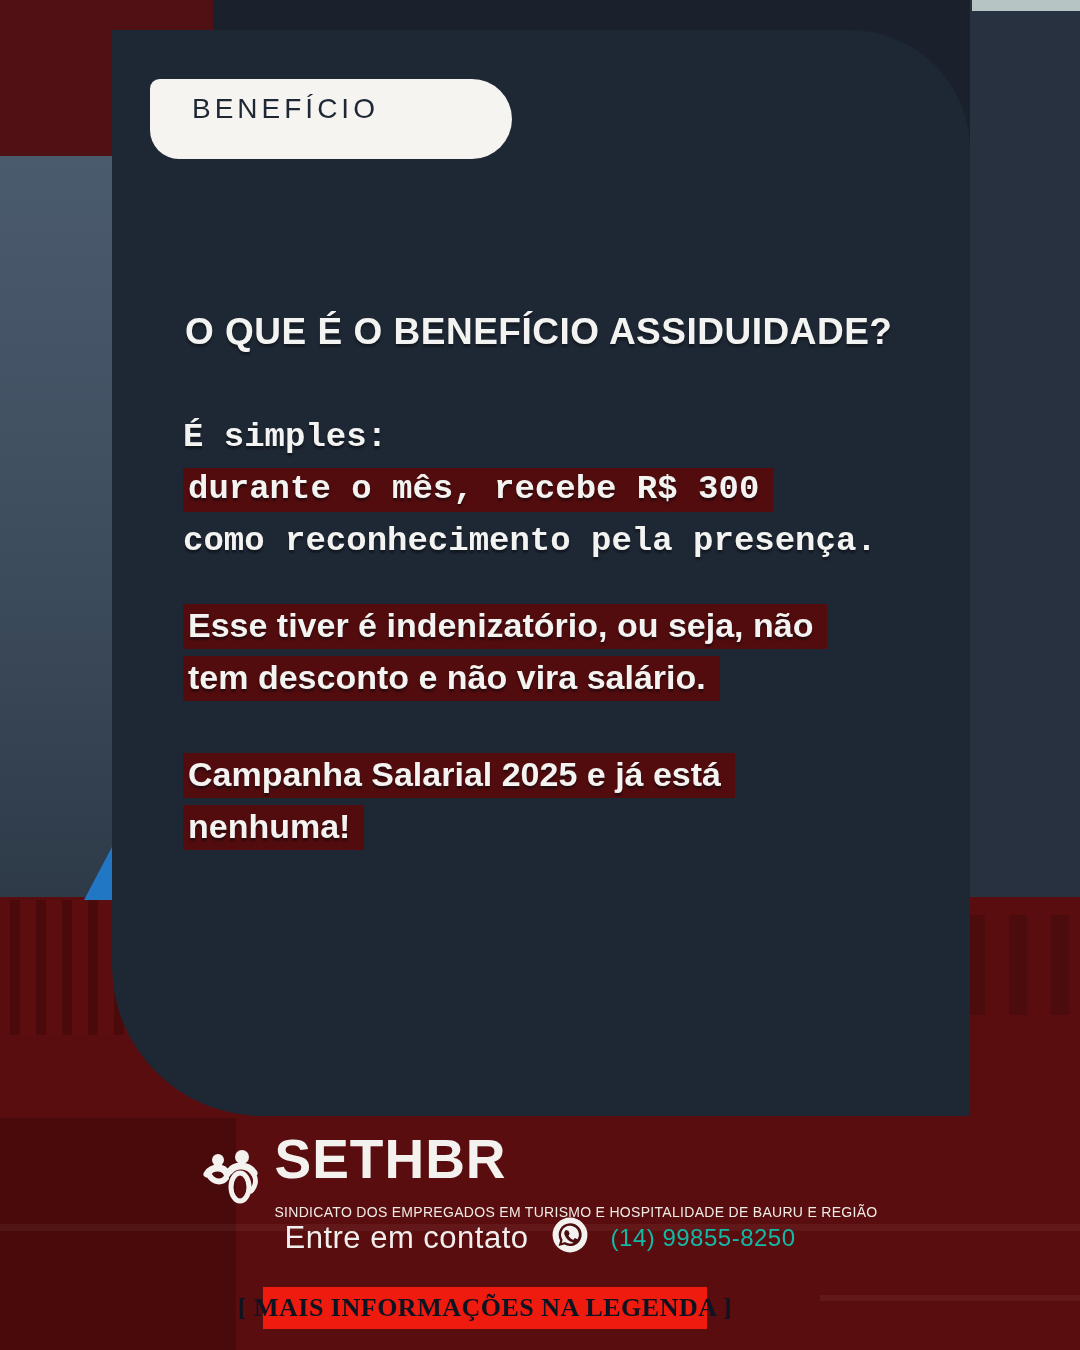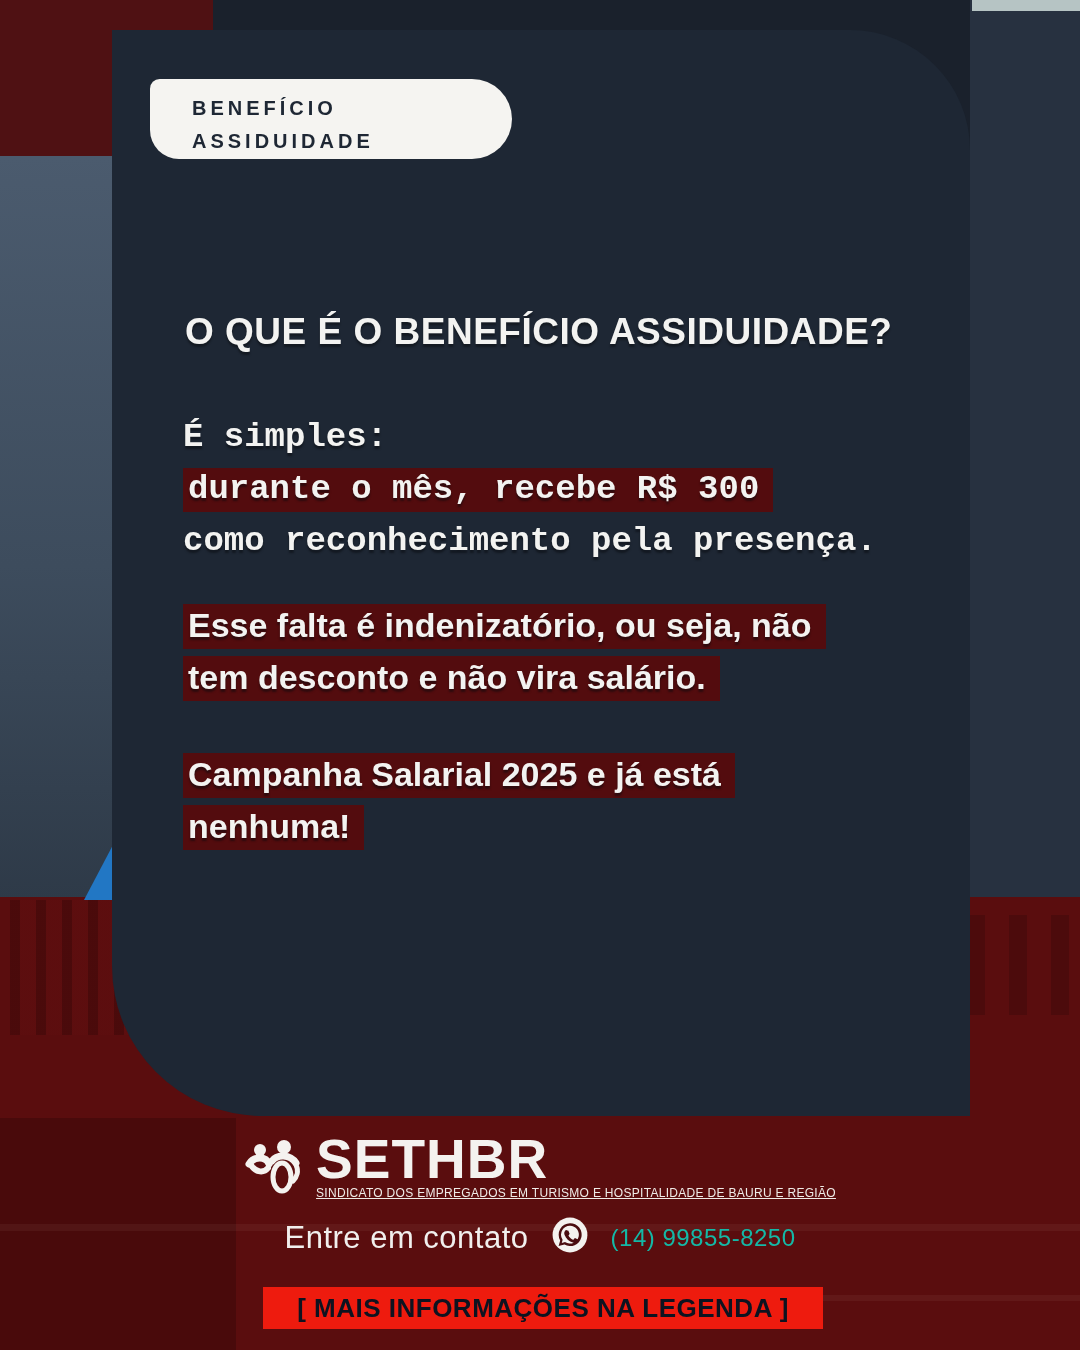--- a/index.html
+++ b/index.html
@@ -25,45 +25,45 @@
   .bg-band1{left:0;top:1224px;width:1080px;height:7px;background:rgba(255,228,216,.05);}
   .bg-band2{left:820px;top:1295px;width:260px;height:6px;background:rgba(255,228,216,.05);}
   .bg-blue-triangle{left:84px;top:843px;width:0;height:0;
     border-bottom:57px solid var(--accent_blue,#2277c4);border-left:30px solid transparent;}
   
   .card{left:112px;top:30px;width:858px;height:1086px;background:var(--card_navy,#1e2734);
     border-radius:0 120px 0 150px;}
   .badge{position:absolute;left:38px;top:49px;width:362px;height:80px;overflow:hidden;
     background:var(--badge_white,#f5f4f1);border-radius:14px 58px 58px 42px;
     padding:13px 0 0 42px;box-sizing:border-box;}
-  .badge div{font-size:20px;font-weight:bold;letter-spacing:4px;line-height:33px;
+  .badge div{font-size:28px;font-weight:normal;letter-spacing:4px;line-height:33px;
     color:var(--card_navy,#1e2734);white-space:nowrap;}
   .title{position:absolute;left:71px;top:279px;margin:2px;width:720px;
     font-size:37px;font-weight:bold;color:var(--text_white,#f3f3f1);letter-spacing:.5px;
     text-shadow:0 3px 2px rgba(8,10,14,.45);}
   .para{position:absolute;left:71px;width:740px;}
   .p1{top:382px;font-family:Liberation Mono, monospace;} .p2{top:570px;} .p3{top:719px;}
   .line{height:52px;display:flex;align-items:center;white-space:nowrap;}
   .line span{font-size:34px;font-weight:bold;color:var(--text_white,#f3f3f1);
     text-shadow:0 3px 2px rgba(8,10,14,.5);}
   .line .hl{background:var(--highlight_maroon,#530c0e);padding:2px 14px 4px 5px;}
   .line .plain{padding:2px 2px 4px 0;}
   
   .logo-row{left:0;top:1135px;width:1080px;display:flex;justify-content:center;
     align-items:center;gap:10px;}
   .logo-mark{width:62px;height:58px;flex:0 0 auto;}
   .brand{font-size:55px;font-weight:bold;color:#f4f2ef;letter-spacing:1px;line-height:48px;}
-  .tagline{font-size:12px;color:#efebe7;letter-spacing:.3px;margin-top:3px;white-space:nowrap;text-decoration:underline;}
+  .tagline{font-size:14px;color:#efebe7;letter-spacing:.3px;margin-top:21px;white-space:nowrap;}
   .contact-row{left:0;top:1220px;width:1080px;display:flex;justify-content:center;
     align-items:center;gap:22px;}
   .contact-label{font-size:31px;font-weight:400;color:#f1efed;letter-spacing:.5px;}
   .wa-icon{width:38px;height:38px;flex:0 0 auto;margin-top:-6px;}
   .phone{font-size:24px;font-weight:normal;color:#14b8a6;letter-spacing:.5px;}
-  .banner{left:263px;top:1287px;width:560px;height:42px;background:var(--banner_red,#ee1b0e);
-    display:flex;align-items:center;justify-content:center;}
+  .banner{left:263px;top:1287px;width:444px;height:42px;background:var(--banner_red,#ee1b0e);
+    display:flex;align-items:center;justify-content:center;font-family:Liberation Serif, serif;}
   .banner span{font-size:26px;font-weight:bold;color:#0d1320;letter-spacing:.5px;white-space:nowrap;}
 </style>
 </head>
 <body>
 
 <div class="canvas">
 
   <div class="abs bg-red-top-strip"></div>
   <div class="abs bg-red-topleft"></div>
   <div class="abs bg-slate-left"></div>
@@ -73,37 +73,36 @@
   <div class="abs bg-fence"></div>
   <div class="abs bg-window-right"></div>
   <div class="abs bg-dark-left-bottom"></div>
   <div class="abs bg-band1"></div>
   <div class="abs bg-band2"></div>
   <div class="abs bg-blue-triangle"></div>
 
   <div class="abs card">
     <div class="badge">
       <div>BENEFÍCIO</div>
-      <div>ASSIDUIDADE</div>
     </div>
     <h1 class="title">O QUE É O BENEFÍCIO ASSIDUIDADE?</h1>
     <div class="para p1">
         <div class="line">
           <span class="plain">É simples: </span>
         </div>
         <div class="line">
           <span class="hl">durante o mês, recebe R$ 300</span>
         </div>
         <div class="line">
           <span class="plain">como reconhecimento pela presença.</span>
         </div>
       </div>
     <div class="para p2">
         <div class="line">
-          <span class="hl">Esse falta é indenizatório, ou seja, não</span>
+          <span class="hl">Esse tiver é indenizatório, ou seja, não</span>
         </div>
         <div class="line">
           <span class="hl">tem desconto e não vira salário.</span>
         </div>
       </div>
     <div class="para p3">
         <div class="line">
           <span class="hl">Campanha Salarial 2025 e já está</span>
         </div>
         <div class="line">

